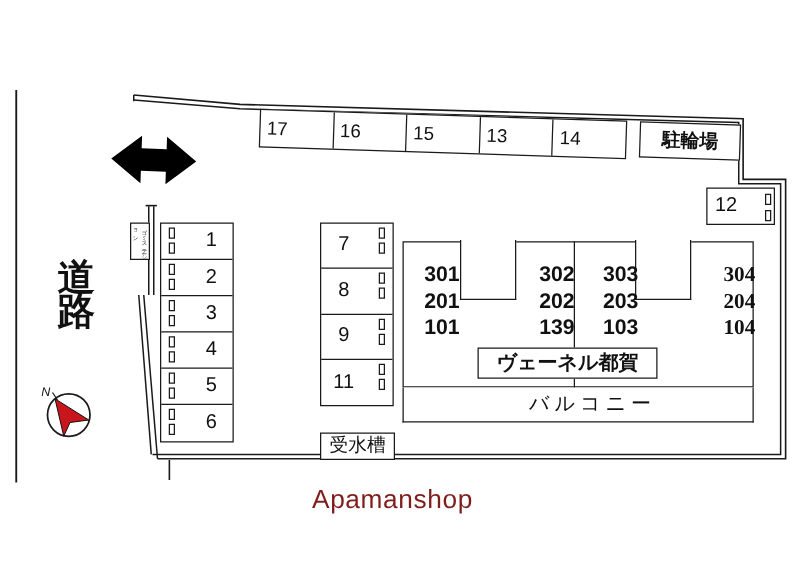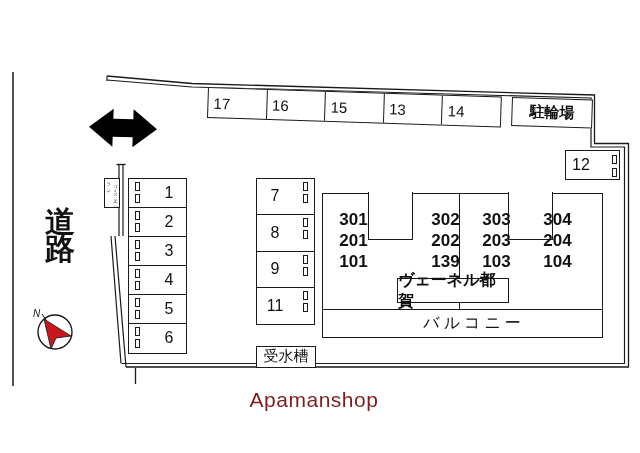--- a/index.html
+++ b/index.html
@@ -181,25 +181,25 @@
   <div class="abs unit-col" style="left:408px; top:210px;">
     <span>302</span>
     <span>202</span>
     <span>139</span>
   </div>
   <div class="abs unit-col" style="left:459px; top:210px;">
     <span>303</span>
     <span>203</span>
     <span>103</span>
   </div>
-  <div class="abs unit-col" style="left:520px; top:210px;">
+  <div class="abs unit-col" style="left:554px; top:210px;font-family:Liberation Serif, serif;">
     <span>304</span>
     <span>204</span>
     <span>104</span>
   </div>
 
-  <div class="abs name-box" style="left:397px; top:278px; width:112px; height:25px;">ヴェーネル都賀</div>
+  <div class="abs name-box" style="left:382px; top:278px; width:144px; height:25px;">ヴェーネル都賀</div>
 
   <div class="abs balcony" style="left:322px; top:310px; width:281px; height:28px;">バルコニー</div>
 
   <div class="abs brand" style="left:244px; top:388px; width:140px;">Apamanshop</div>
 
 </div>
 
 </body></html>

